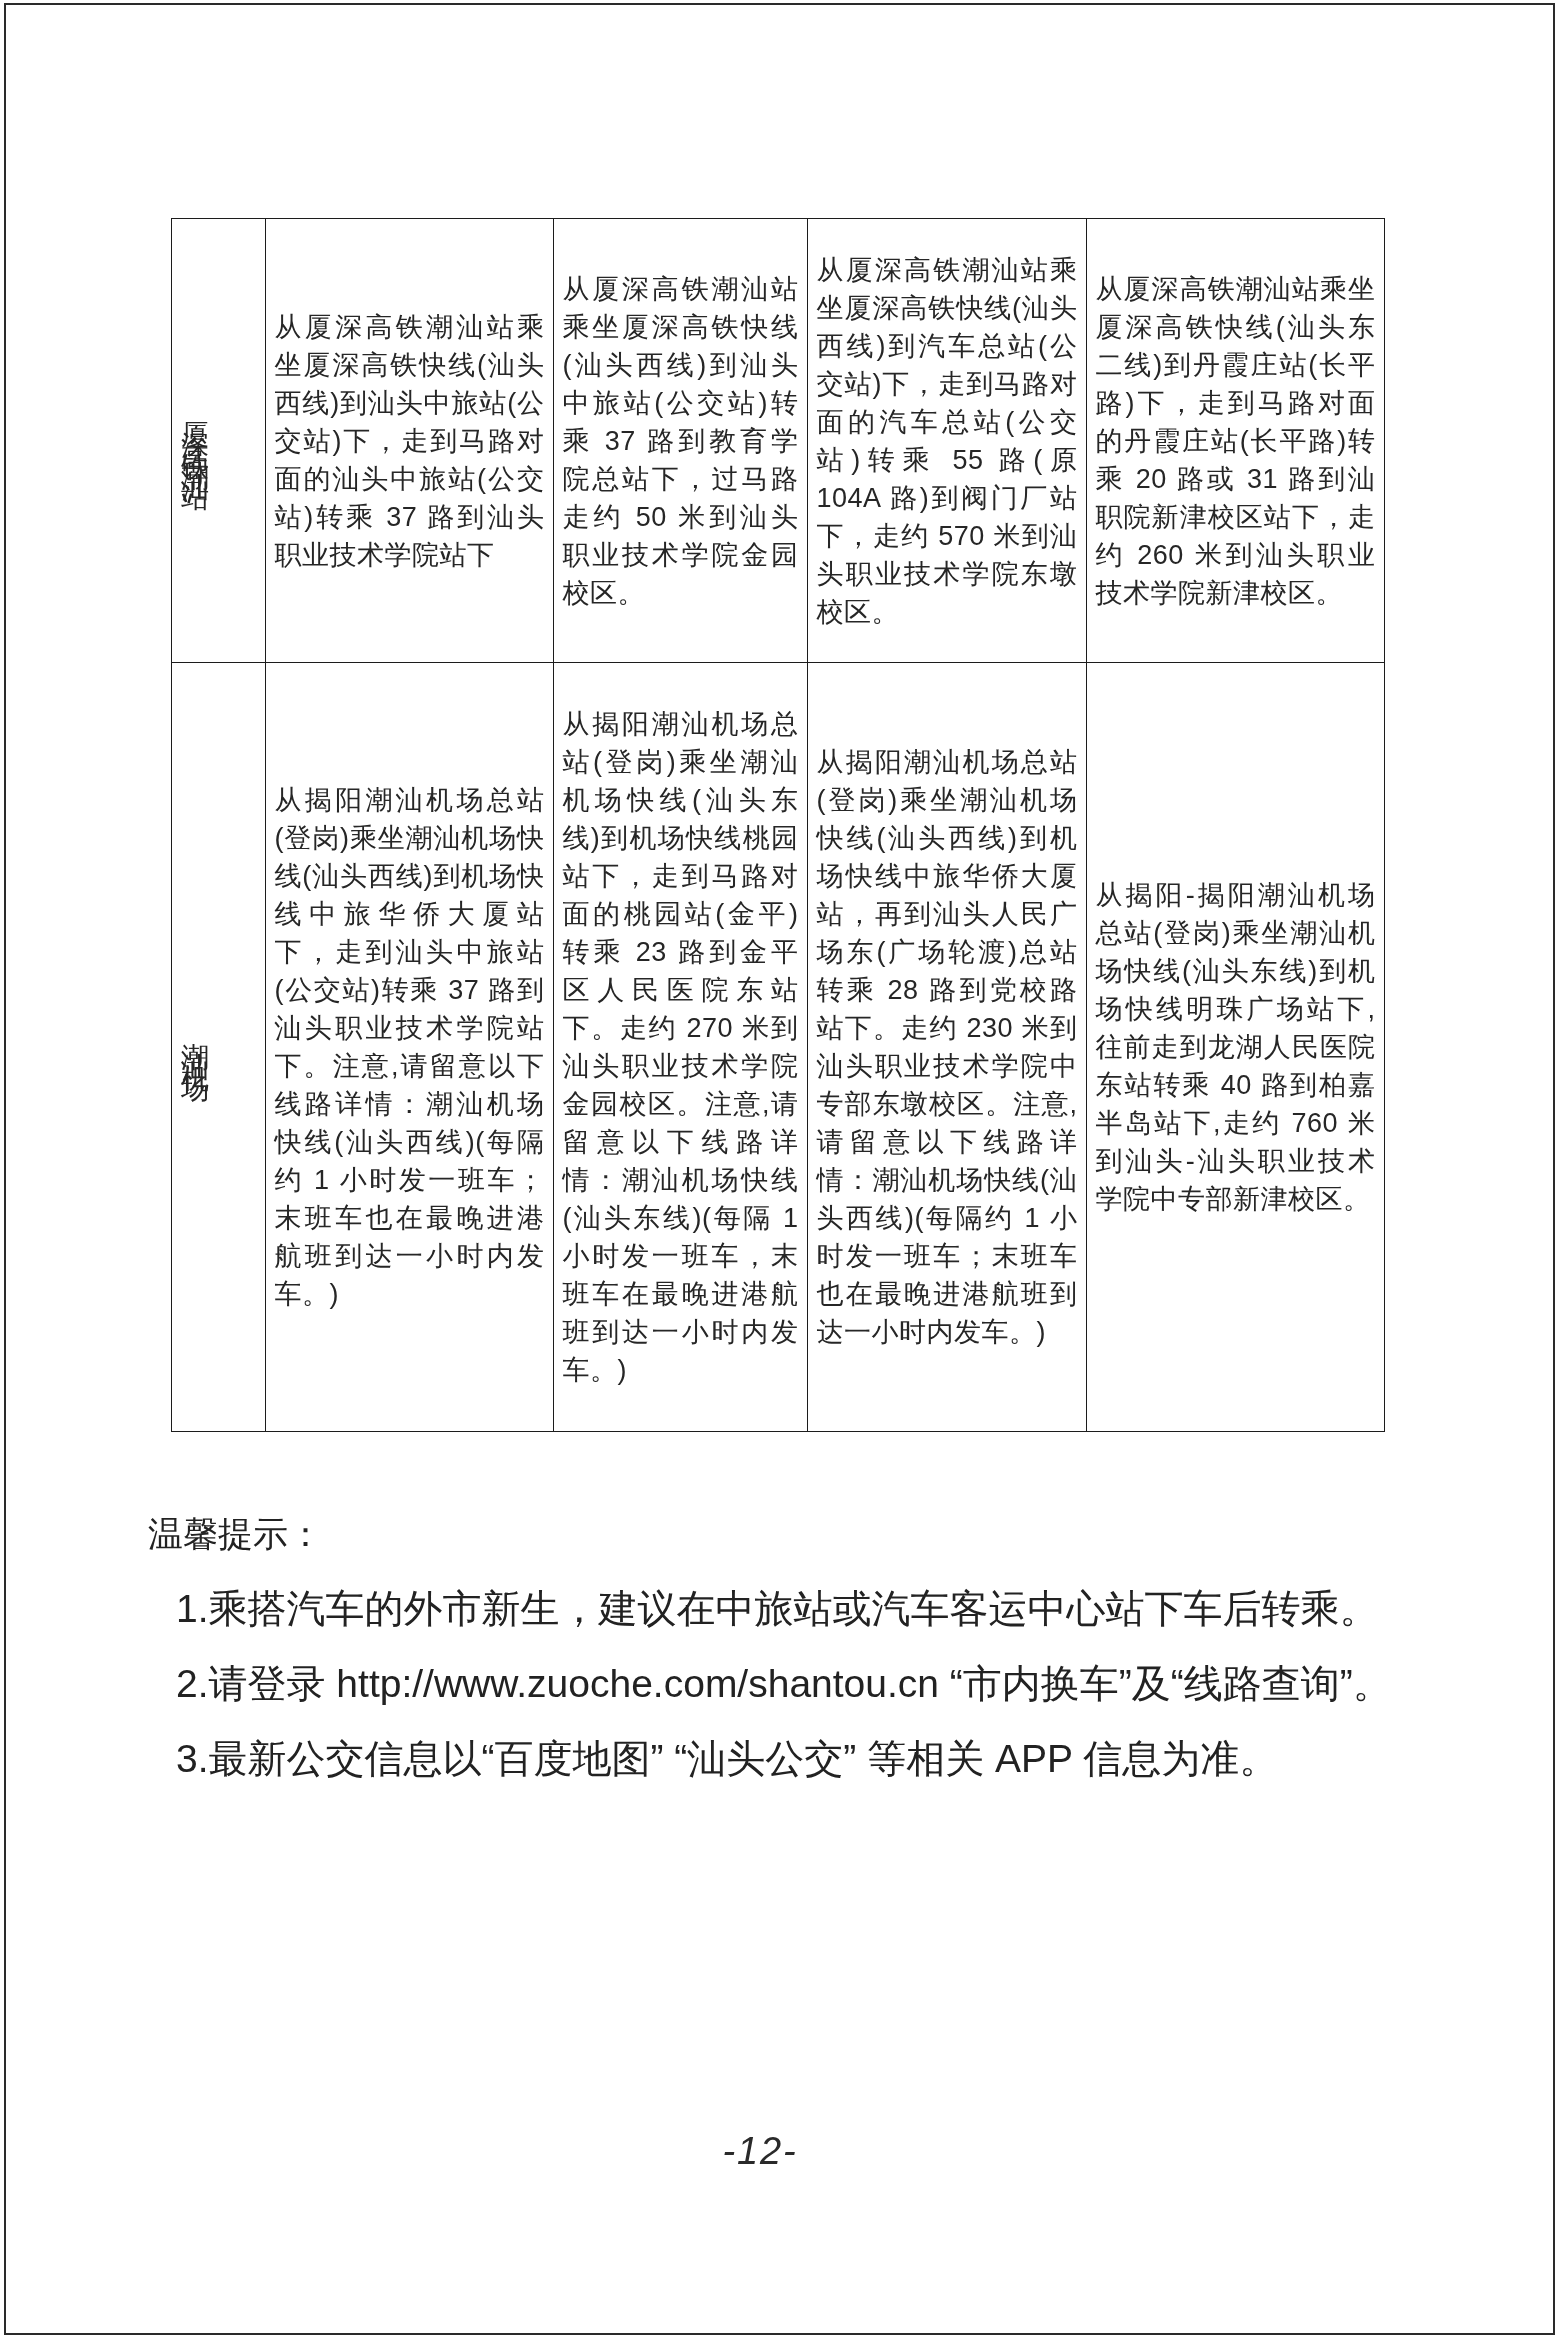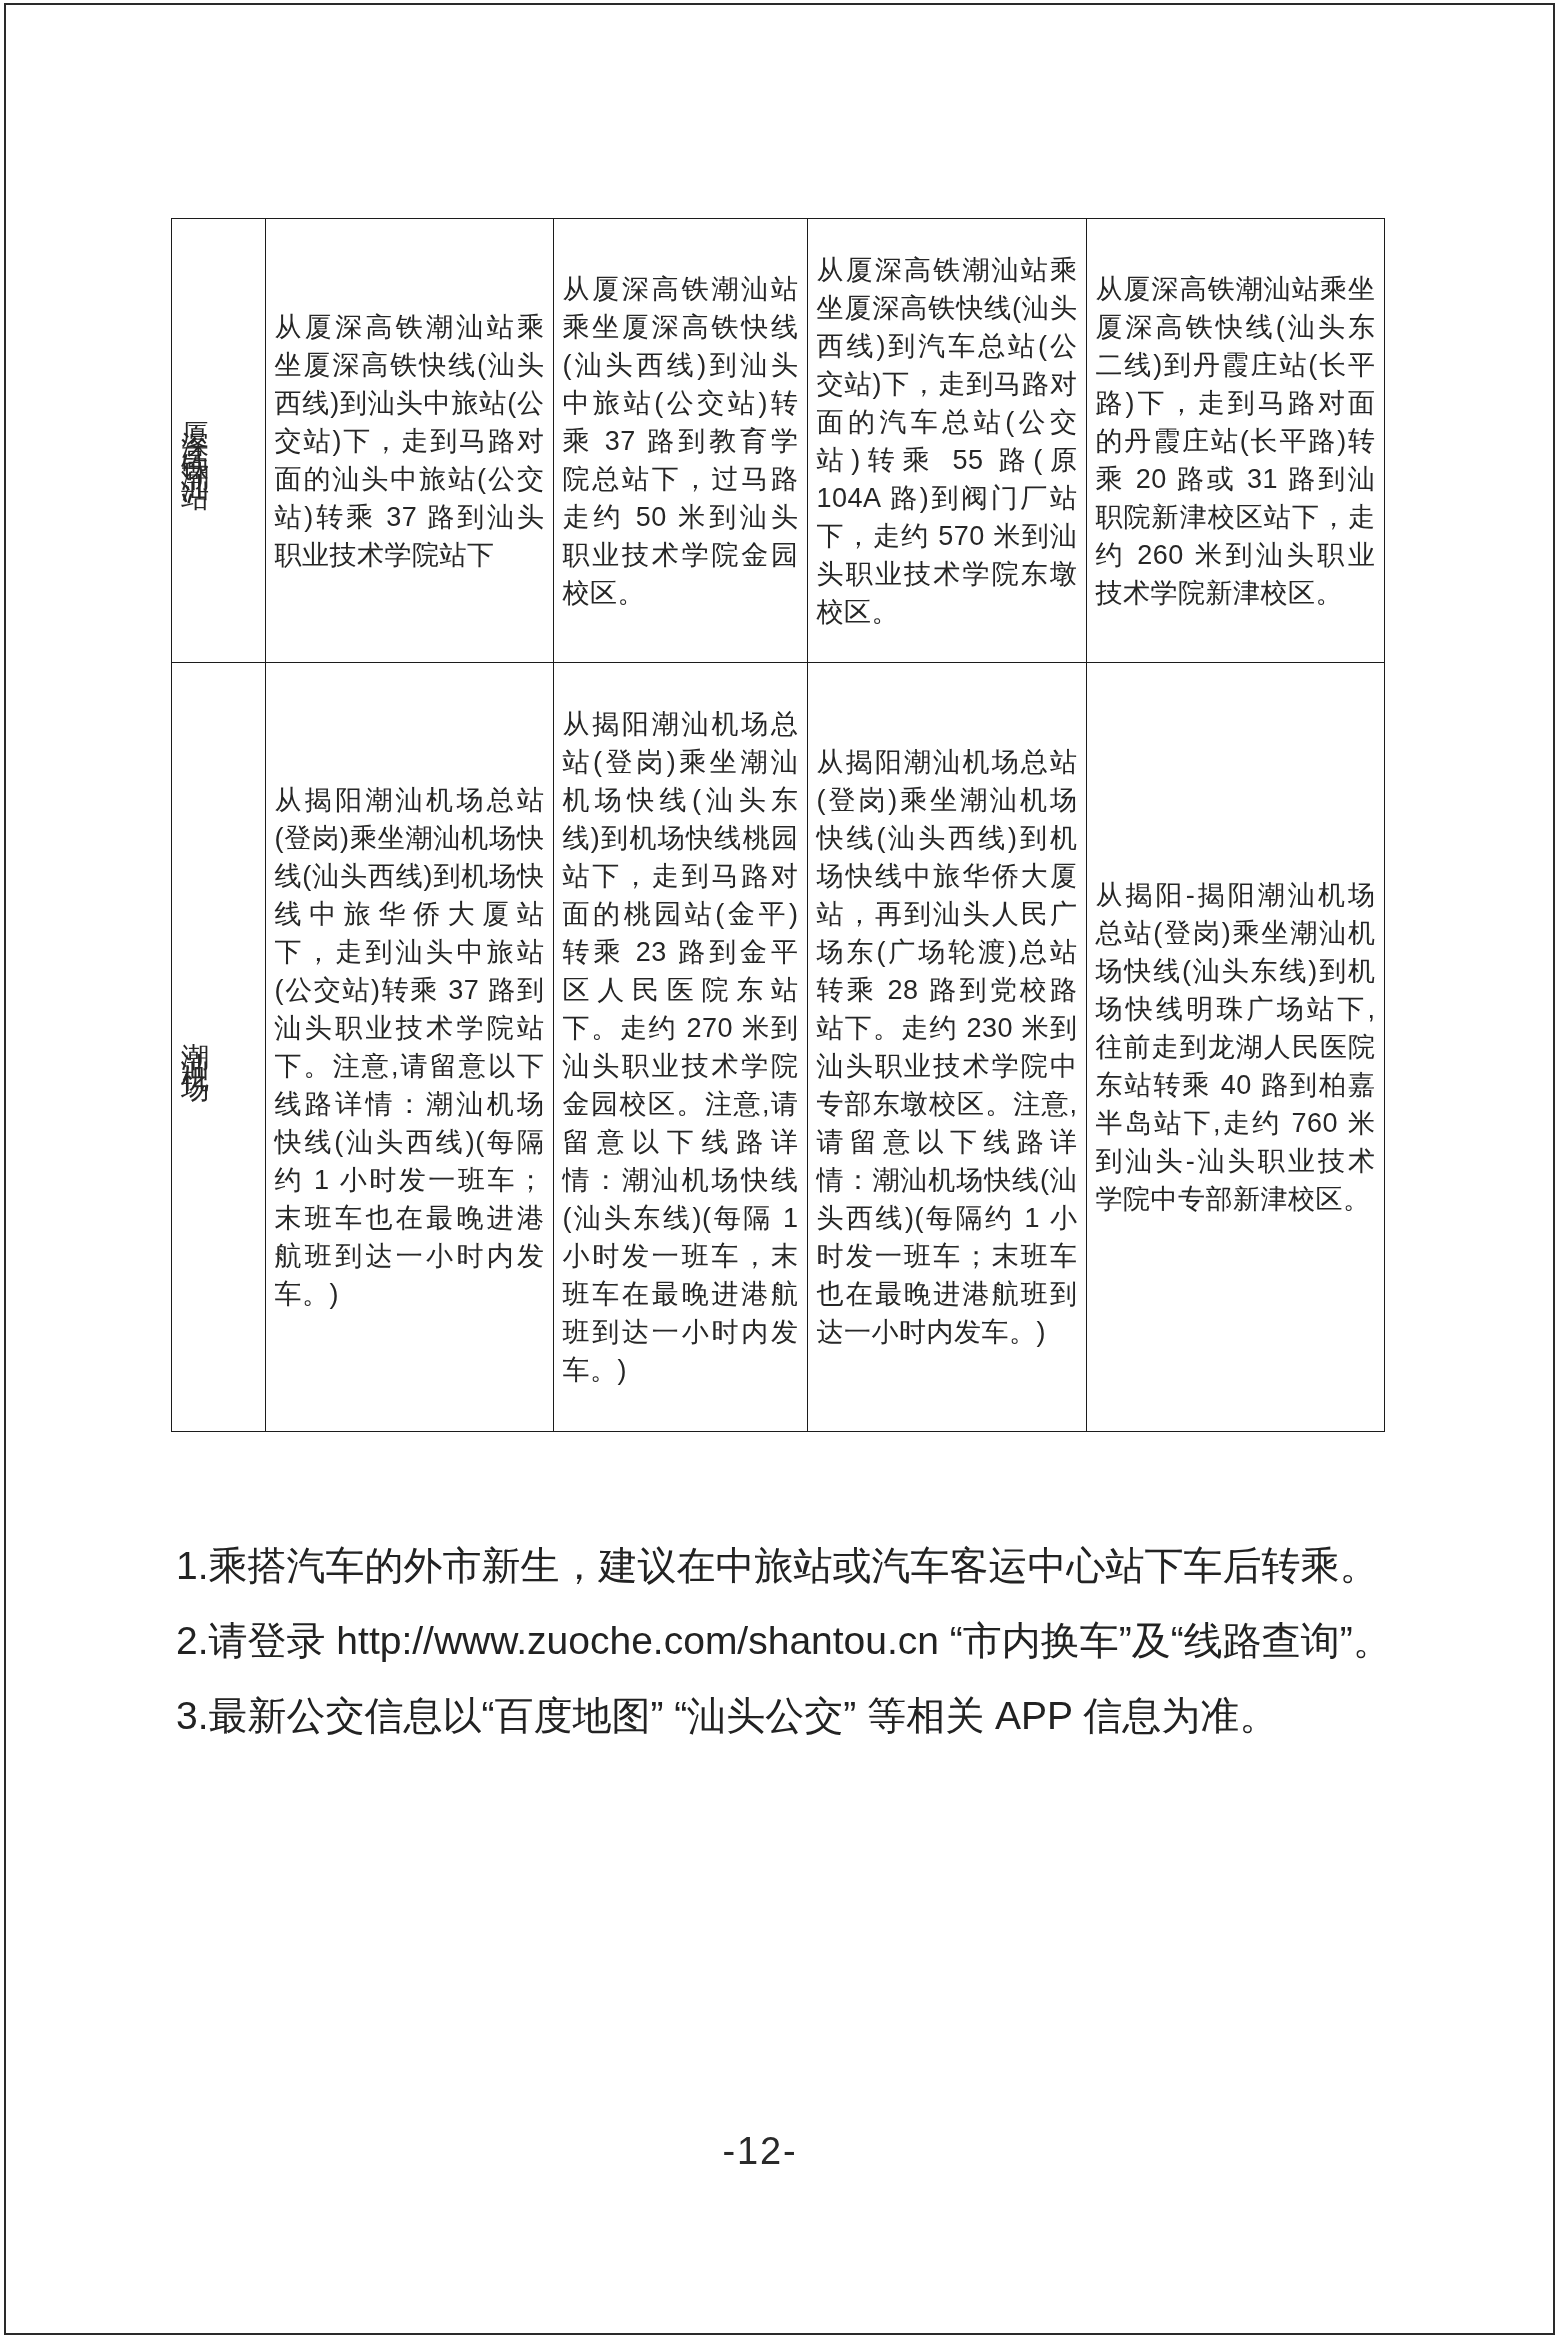--- a/index.html
+++ b/index.html
@@ -83,20 +83,21 @@
   }
   .page-number {
     position: absolute;
     top: 2130px;
     left: 0;
     width: 1520px;
     text-align: center;
     font-size: 38px;
     letter-spacing: 1.9px;
     color: #2a2a2a;
+    font-style: italic;
   }
 </style>
 </head>
 <body>
 
 <div class="page">
   <div class="page-frame"></div>
 
   <table class="transport-table">
     <colgroup>
@@ -122,20 +123,21 @@
         </td>
         <td>从揭阳潮汕机场总站(登岗)乘坐潮汕机场快线(汕头西线)到机场快线中旅华侨大厦站下，走到汕头中旅站(公交站)转乘 37 路到汕头职业技术学院站下。注意,请留意以下线路详情：潮汕机场快线(汕头西线)(每隔约 1 小时发一班车；末班车也在最晚进港航班到达一小时内发车。)</td>
         <td>从揭阳潮汕机场总站(登岗)乘坐潮汕机场快线(汕头东线)到机场快线桃园站下，走到马路对面的桃园站(金平)转乘 23 路到金平区人民医院东站下。走约 270 米到汕头职业技术学院金园校区。注意,请留意以下线路详情：潮汕机场快线(汕头东线)(每隔 1 小时发一班车，末班车在最晚进港航班到达一小时内发车。)</td>
         <td>从揭阳潮汕机场总站(登岗)乘坐潮汕机场快线(汕头西线)到机场快线中旅华侨大厦站，再到汕头人民广场东(广场轮渡)总站转乘 28 路到党校路站下。走约 230 米到汕头职业技术学院中专部东墩校区。注意,请留意以下线路详情：潮汕机场快线(汕头西线)(每隔约 1 小时发一班车；末班车也在最晚进港航班到达一小时内发车。)</td>
         <td>从揭阳-揭阳潮汕机场总站(登岗)乘坐潮汕机场快线(汕头东线)到机场快线明珠广场站下,往前走到龙湖人民医院东站转乘 40 路到柏嘉半岛站下,走约 760 米到汕头-汕头职业技术学院中专部新津校区。</td>
       </tr>
     </tbody>
   </table>
 
   <div class="tips">
+    <div class="tips-title">温馨提示：</div>
     <div class="tip-item">1.乘搭汽车的外市新生，建议在中旅站或汽车客运中心站下车后转乘。</div>
     <div class="tip-item">2.请登录 http://www.zuoche.com/shantou.cn “市内换车”及“线路查询”。</div>
     <div class="tip-item">3.最新公交信息以“百度地图” “汕头公交” 等相关 APP 信息为准。</div>
   </div>
 
   <div class="page-number">-12-</div>
 </div>
 
 
 </body></html>

